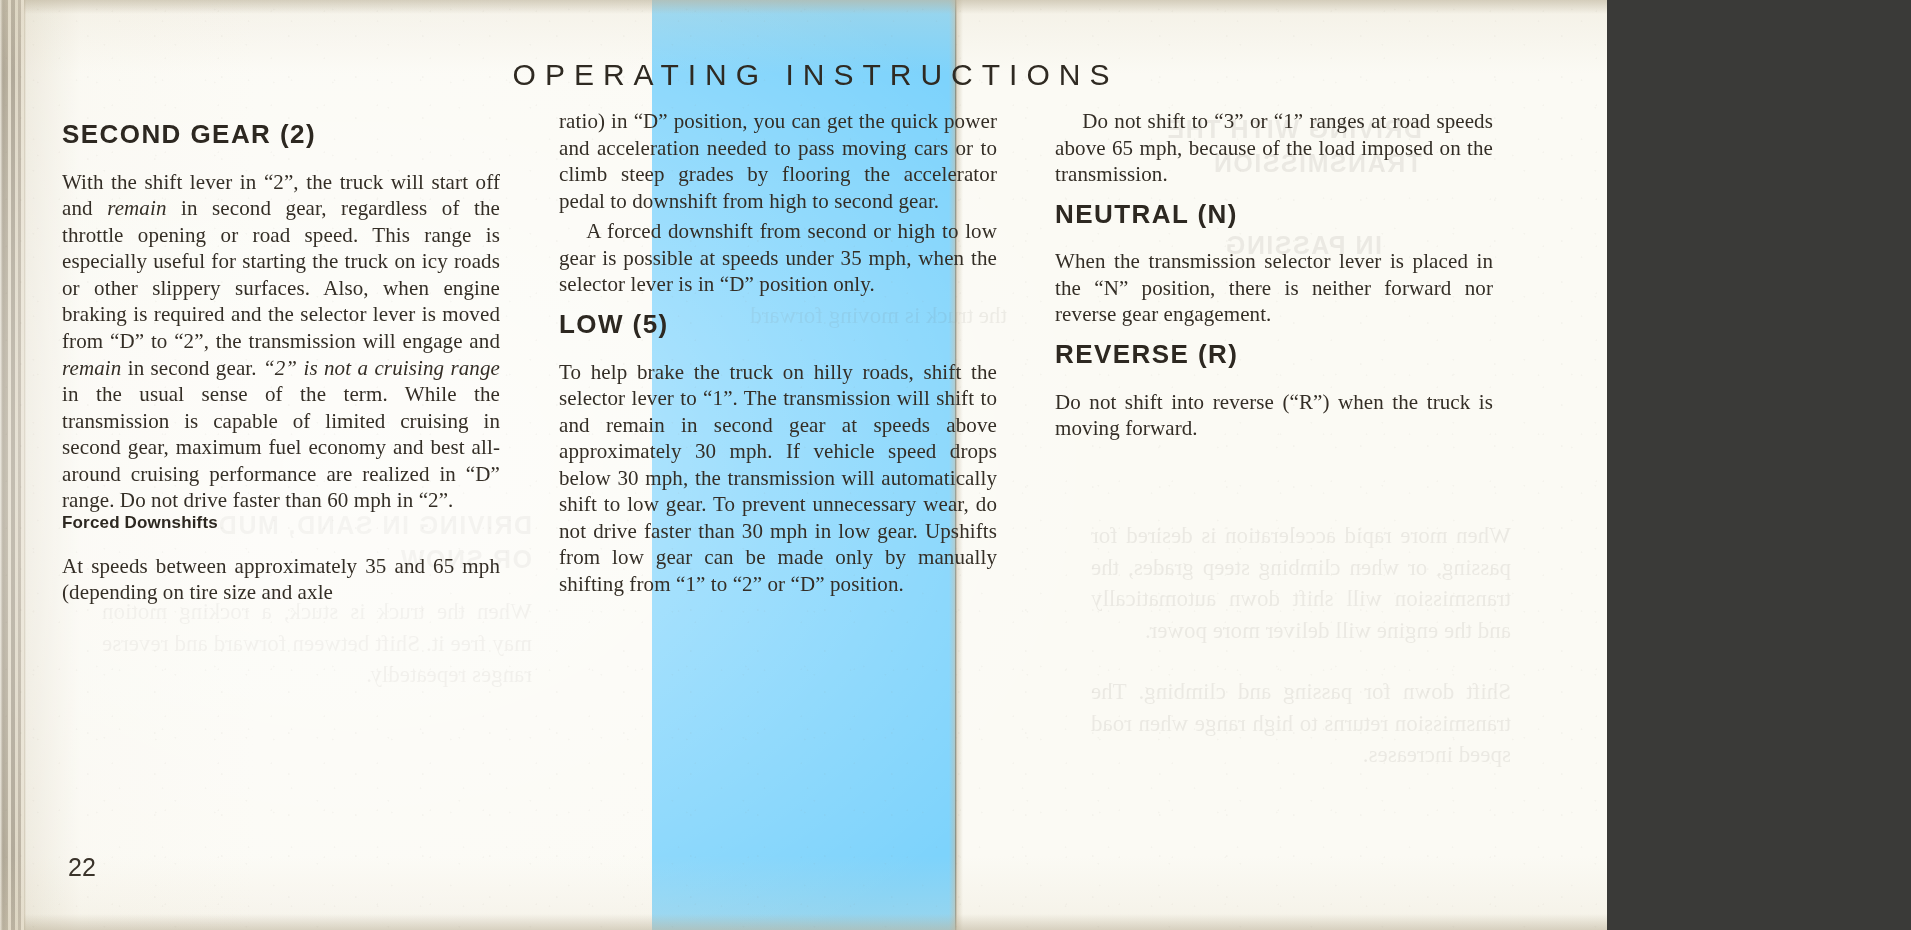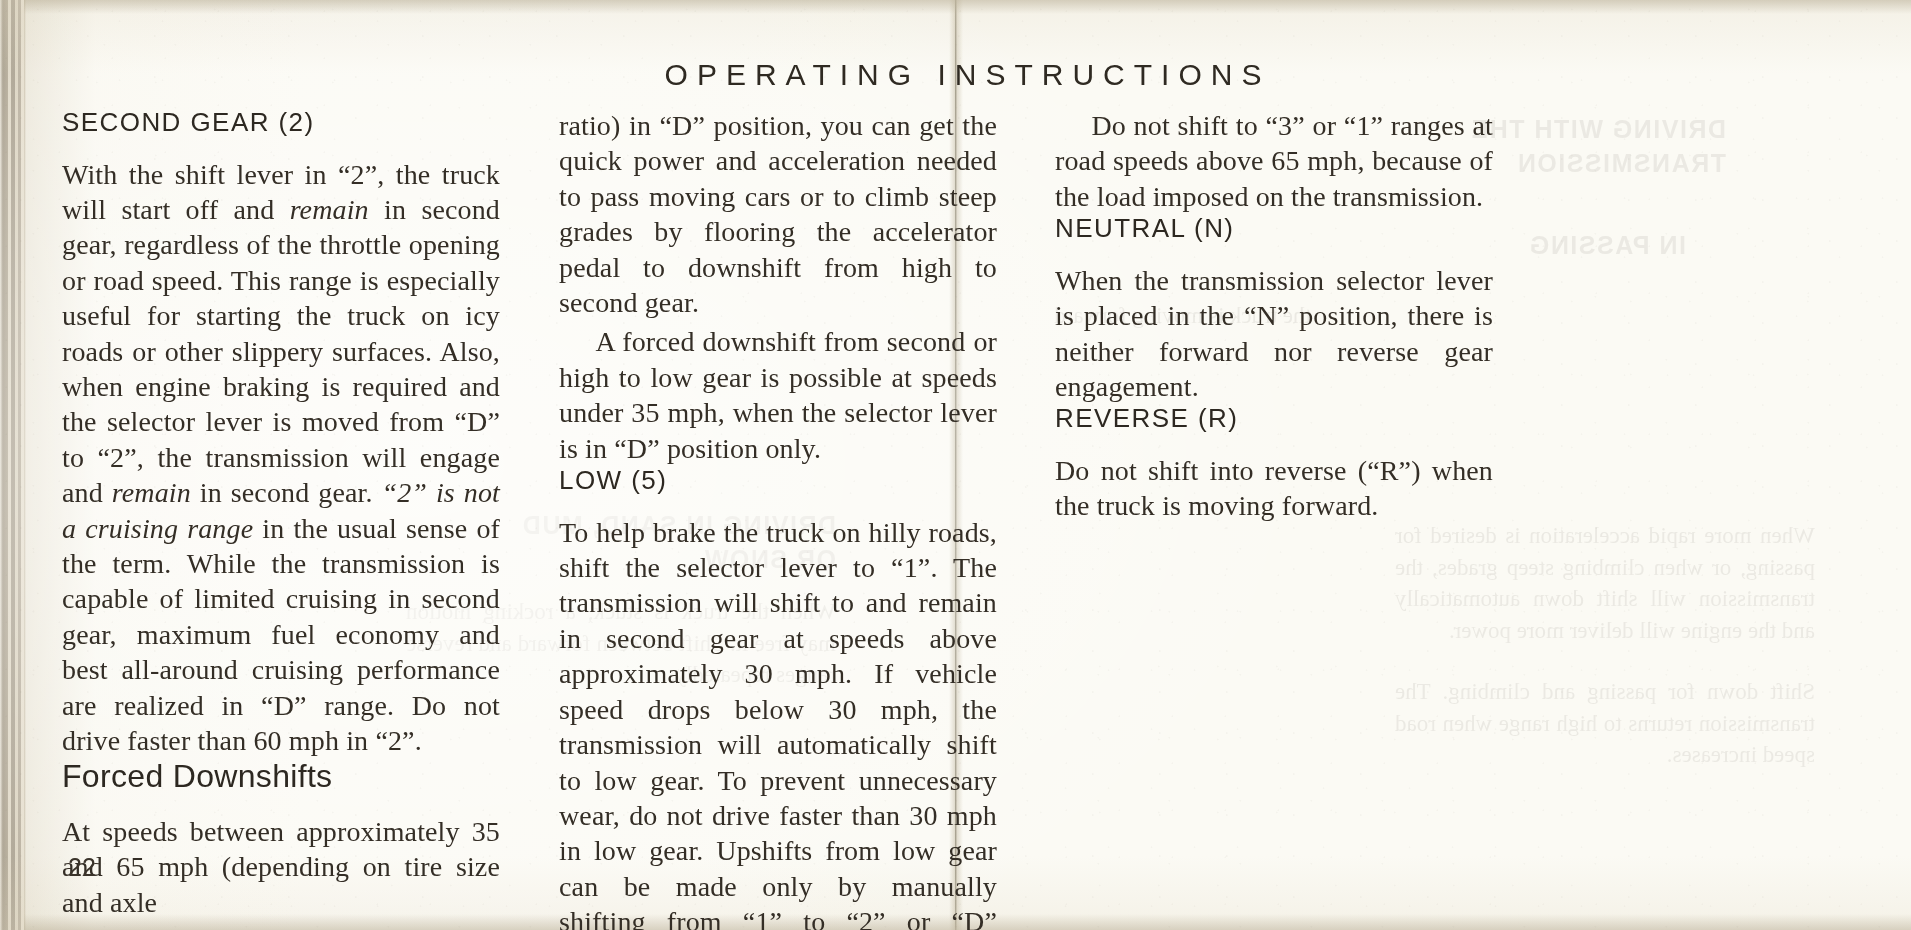--- a/index.html
+++ b/index.html
@@ -3,24 +3,24 @@
 <meta charset="utf-8">
 <title>Scanned Manual Page</title>
 <style>
   html, body {
     margin: 0;
     padding: 0;
     background: #3a3a38;
   }
   #page {
     position: relative;
-    width: 1911px;
+    width: 1607px;
     height: 930px;
     overflow: hidden;
-    background: #86efac;
+    background: #7dd3fc;
     font-family: "Liberation Serif", "DejaVu Serif", serif;
   }
 
   
   .paper-sheet {
     position: absolute;
     top: 0;
     bottom: 0;
     background: #fbfaf4;
   }
@@ -142,41 +142,41 @@
     bottom: 0;
     width: 438px;
   }
   .col-1 { left: 0px; }
   .col-2 { left: 497px; }
   .col-3 { left: 993px; }
 
   h2.section-head {
     font-family: "Liberation Sans", "DejaVu Sans", sans-serif;
     font-size: 26px;
-    font-weight: normal;
+    font-weight: bold;
     letter-spacing: 0.055em;
     color: #2d2821;
-    margin: 0 0 20px 0;
+    margin: 12px 0 20px 0;
     line-height: 1.1;
   }
   h3.sub-head {
     font-family: "Liberation Sans", "DejaVu Sans", sans-serif;
-    font-size: 32px;
-    font-weight: normal;
+    font-size: 17px;
+    font-weight: bold;
     letter-spacing: 0.01em;
     color: #2d2821;
     margin: 0 0 20px 0;
     line-height: 1.1;
   }
   .head-gap-top { margin-top: 44px; }
   .head-gap-top-lg { margin-top: 58px; }
 
   p.body {
     margin: 0 0 0 0;
-    font-size: 28px;
+    font-size: 21px;
     line-height: 1.265;
     text-align: justify;
     text-justify: inter-word;
     color: #342e26;
     letter-spacing: 0.005em;
   }
   p.body + p.body { margin-top: 4px; }
   p.indent { text-indent: 1.3em; }
 
   i { font-style: italic; }

